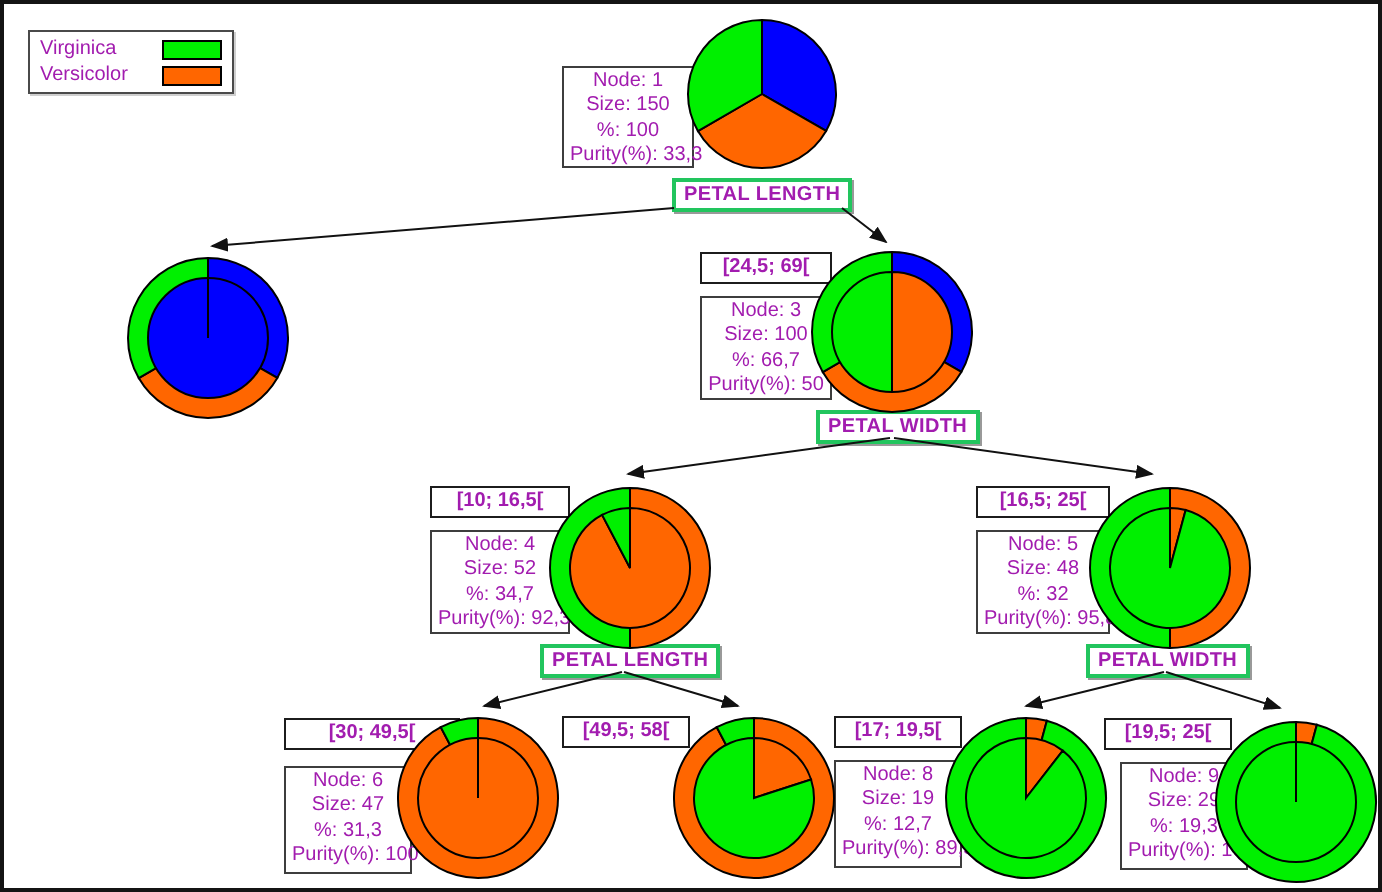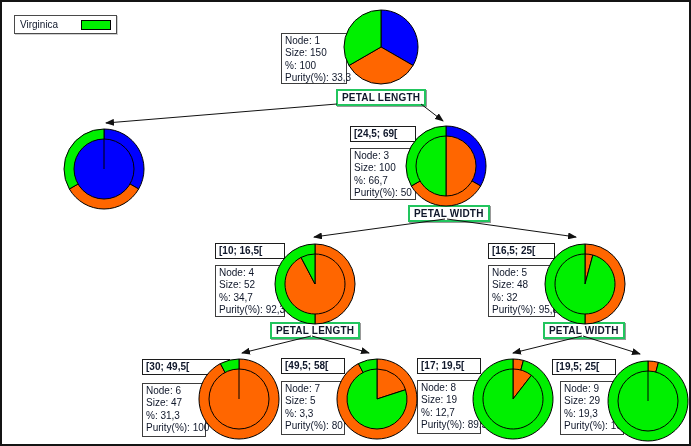--- a/index.html
+++ b/index.html
@@ -1,23 +1,23 @@
 <!DOCTYPE html>
 <html><head>
 <meta charset="utf-8">
 <style>
   html,body{margin:0;padding:0;background:#fff;}
   .canvas{
     position:relative;width:691px;height:446px;background:#ffffff;
     box-shadow:inset 0 0 0 2px #141414;overflow:hidden;
-    font-family:"Liberation Sans",sans-serif;color:#0f172a;
+    font-family:"Liberation Sans",sans-serif;color:#a21caf;
   }
   .box{
     position:absolute;background:#fff;border:1px solid #3d3d3d;
-    font-size:10px;line-height:12.4px;padding:1px 3px;box-sizing:border-box;z-index:1;
+    font-size:10px;line-height:12.4px;padding:1px 3px;box-sizing:border-box;z-index:1;text-align:center;
   }
   .interval{font-weight:bold;height:16px;white-space:nowrap;border-color:#1c1c1c;}
   .info{height:54px;white-space:nowrap;}
   .info span{display:block;}
   .split{
     position:absolute;background:#fff;border:2px solid #22c55e;z-index:1;
     font-size:10px;font-weight:bold;letter-spacing:.2px;padding:1px 4px;
     white-space:nowrap;box-shadow:1px 1px 0 #999;
   }
   .pie{position:absolute;z-index:2;}
@@ -31,20 +31,24 @@
 </style>
 </head>
 <body>
 
 <div class="canvas">
 
   <div class="legend">
     <div class="legend-row">
       <span>Virginica</span>
       <span class="swatch" style="background: rgb(0, 240, 0);"></span>
+    </div>
+    <div class="legend-row">
+      <span>Versicolor</span>
+      <span class="swatch" style="background: rgb(255, 102, 0);"></span>
     </div>
   </div>
 
   <div class="split" style="left:336px;top:89px">PETAL LENGTH</div>
   <div class="split" style="left:408px;top:205px">PETAL WIDTH</div>
   <div class="split" style="left:270px;top:322px">PETAL LENGTH</div>
   <div class="split" style="left:543px;top:322px">PETAL WIDTH</div>
 
   <div class="box info" style="left:281px;top:33px;width:66px;height:51px">
     <span>Node: 1</span>
@@ -80,26 +84,20 @@
 
   <div class="box interval" style="left:142px;top:359px;width:88px">[30; 49,5[</div>
   <div class="box info" style="left:142px;top:383px;width:64px">
     <span>Node: 6</span>
     <span>Size: 47</span>
     <span>%: 31,3</span>
     <span>Purity(%): 100</span>
   </div>
 
   <div class="box interval" style="left:281px;top:358px;width:64px">[49,5; 58[</div>
-  <div class="box info" style="left:281px;top:381px;width:64px">
-    <span>Node: 7</span>
-    <span>Size: 5</span>
-    <span>%: 3,3</span>
-    <span>Purity(%): 80</span>
-  </div>
 
   <div class="box interval" style="left:417px;top:358px;width:64px">[17; 19,5[</div>
   <div class="box info" style="left:417px;top:380px;width:64px">
     <span>Node: 8</span>
     <span>Size: 19</span>
     <span>%: 12,7</span>
     <span>Purity(%): 89,5</span>
   </div>
 
   <div class="box interval" style="left:552px;top:359px;width:64px">[19,5; 25[</div>

